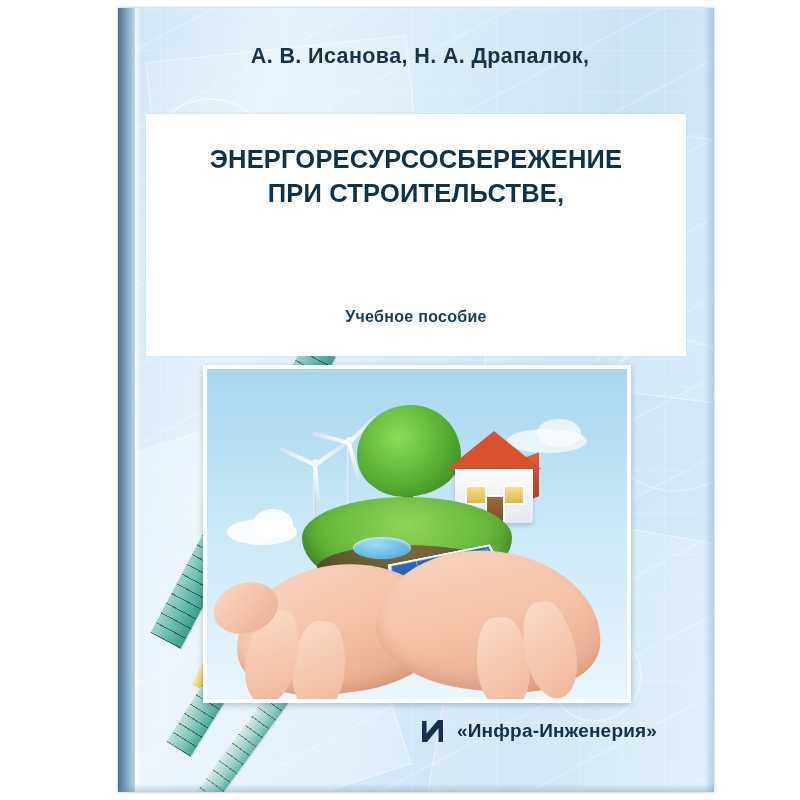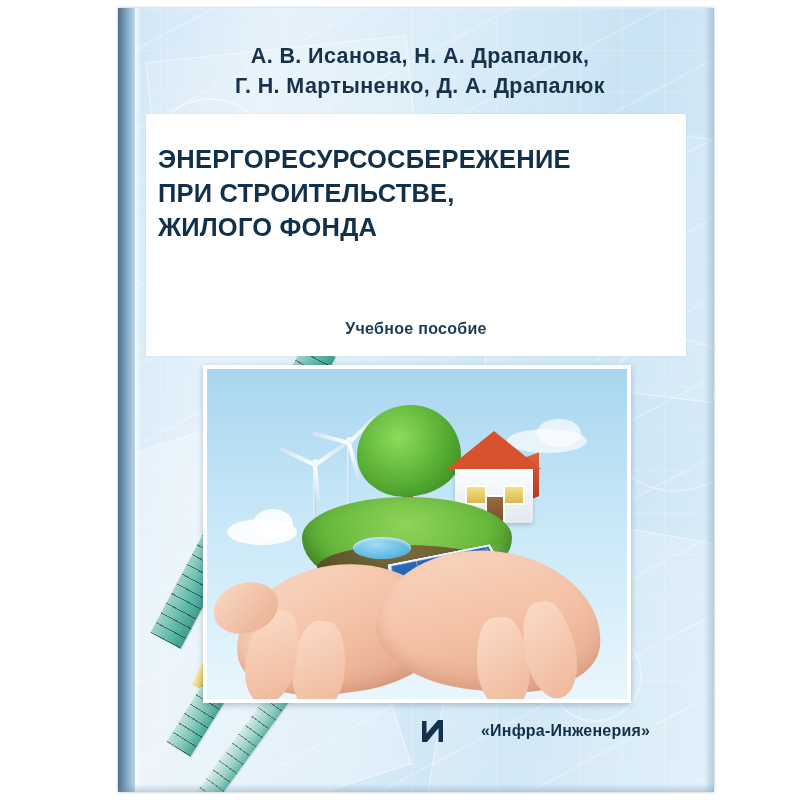--- a/index.html
+++ b/index.html
@@ -173,31 +173,31 @@
     letter-spacing: 0.4px;
     font-weight: 600;
   }
 
   
   .title {
     position: absolute;
     left: 40px;
     top: 134px;
     width: 516px;
-    text-align: left;
+    text-align: center;
     color: #123049;
     font-size: 25.5px;
     line-height: 34px;
     font-weight: 800;
     letter-spacing: 0.2px;
   }
   .subtitle {
     position: absolute;
     left: 40px;
-    top: 312px;
+    top: 300px;
     width: 516px;
     text-align: center;
     color: #1b3a56;
     font-size: 16px;
     font-weight: 700;
     letter-spacing: 0.3px;
   }
 
   
   .photo {
@@ -388,25 +388,24 @@
     align-items: center;
     gap: 9px;
   }
   .pub-mark {
     position: relative;
     width: 30px; height: 30px;
   }
   .pub-mark svg { display: block; }
   .pub-name {
     color: #123049;
-    font-size: 16px;
+    font-size: 19px;
     font-weight: 700;
     letter-spacing: 0.2px;
     white-space: nowrap;
-    margin-left: 24px;
   }
 </style>
 </head>
 <body>
 
 <div id="stage">
 
   <div class="book">
 
     <div class="bp">
@@ -429,27 +428,25 @@
       </div>
       <div class="ruler r3">
         <div class="ruler-ticks"></div>
       </div>
     </div>
 
     <div class="panel"></div>
 
     <div class="authors">
       <div>А. В. Исанова, Н. А. Драпалюк,</div>
-      <div>Г. Н. Мартыненко, Д. А. Драпалюк</div>
     </div>
 
     <div class="title">
       <div>ЭНЕРГОРЕСУРСОСБЕРЕЖЕНИЕ</div>
       <div>ПРИ СТРОИТЕЛЬСТВЕ,</div>
-      <div>ЖИЛОГО ФОНДА</div>
     </div>
 
     <div class="subtitle">Учебное пособие</div>
 
     <div class="photo">
       <div class="sky"></div>
       <div class="cloud cl3"></div>
       <div class="cloud cl4"></div>
       <div class="cloud cl1"></div>
       <div class="cloud cl2"></div>

